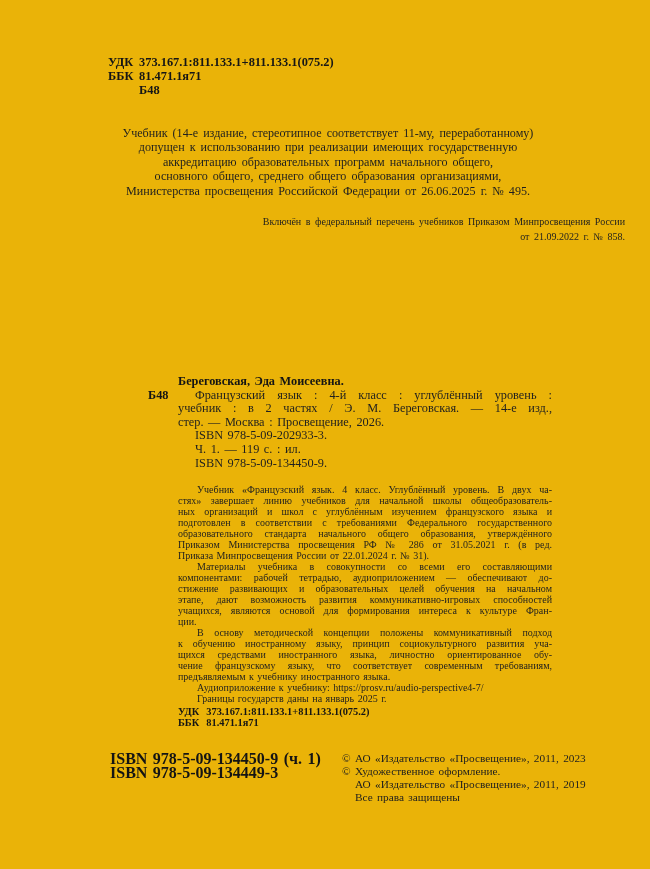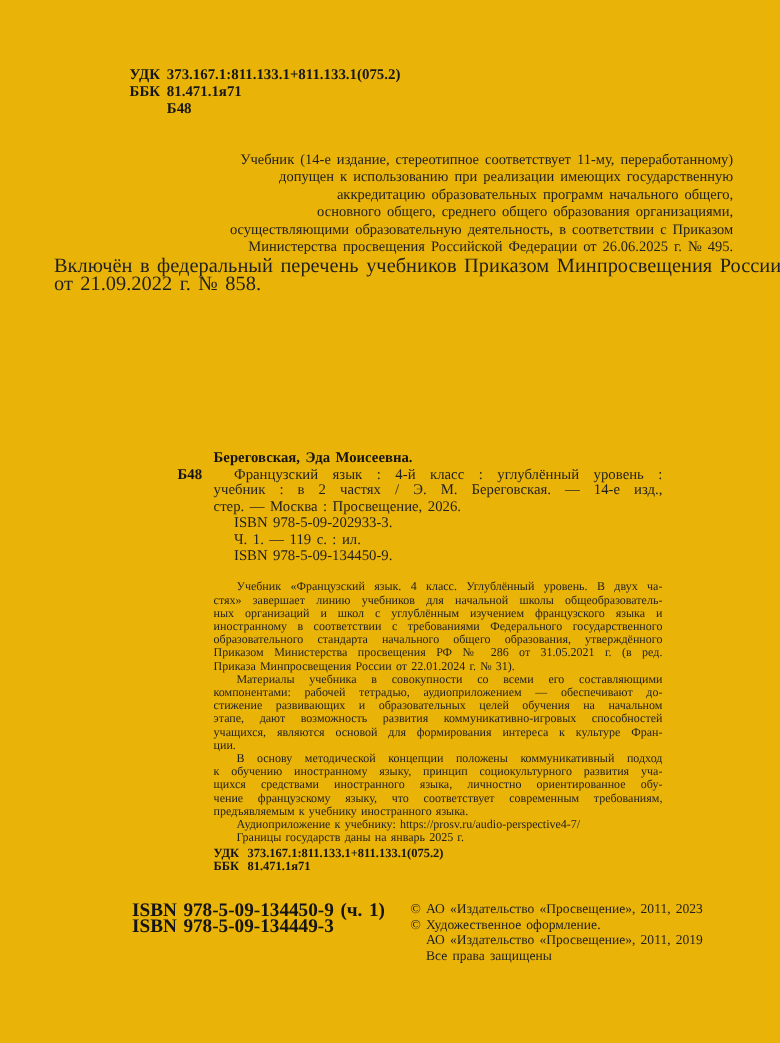--- a/index.html
+++ b/index.html
@@ -11,23 +11,23 @@
     color:#1f1f1f;
     font-family:Liberation Serif, serif;
     overflow:hidden;
   }
   
   .top-codes{position:absolute;left:108px;top:56px;font-size:12.4px;line-height:13.8px;font-weight:bold;color:#161616;}
   .code-row{display:flex;}
   .code-label{width:31px;}
   .code-sign-indent{margin-left:31px;}
   
-  .admission{position:absolute;left:45px;right:39px;top:126px;text-align:right;font-size:12.1px;line-height:14.4px;word-spacing:2px;}
+  .admission{position:absolute;left:45px;right:39px;top:126px;text-align:center;font-size:12.1px;line-height:14.4px;word-spacing:2px;}
   .admission div{white-space:nowrap;}
-  .inclusion{position:absolute;left:45px;right:25px;top:215px;text-align:left;font-size:17px;line-height:14.6px;word-spacing:2px;}
+  .inclusion{position:absolute;left:45px;right:25px;top:215px;text-align:right;font-size:10px;line-height:14.6px;word-spacing:2px;}
   .inclusion div{white-space:nowrap;}
   
   .card{position:absolute;left:148px;top:375px;font-size:12.3px;line-height:13.6px;word-spacing:1.5px;}
   .card-author{margin-left:30px;font-weight:bold;color:#141414;}
   .card-row{display:flex;}
   .card-sign{width:30px;font-weight:bold;color:#141414;flex:none;}
   .card-desc{width:374px;}
   .card .ind{text-indent:17px;}
   .jl{text-align:justify;text-align-last:justify;}
   
@@ -59,21 +59,20 @@
     <div class="code-row">
       <span class="code-sign-indent">Б48</span>
     </div>
   </div>
 
   <div class="admission">
       <div>Учебник (14-е издание, стереотипное соответствует 11-му, переработанному)</div>
       <div>допущен к использованию при реализации имеющих государственную</div>
       <div>аккредитацию образовательных программ начального общего,</div>
       <div>основного общего, среднего общего образования организациями,</div>
-      <div>осуществляющими образовательную деятельность, в соответствии с Приказом</div>
       <div>Министерства просвещения Российской Федерации от 26.06.2025 г. № 495.</div>
     </div>
 
   <div class="inclusion">
       <div>Включён в федеральный перечень учебников Приказом Минпросвещения России</div>
       <div>от 21.09.2022 г. № 858.</div>
     </div>
 
   <div class="card">
     <div class="card-author">Береговская, Эда Моисеевна.</div>
@@ -88,21 +87,21 @@
         <div class="ind">ISBN 978-5-09-134450-9.</div>
       </div>
     </div>
   </div>
 
   <div class="ann">
     <div>
         <div class="jl ind">Учебник «Французский язык. 4 класс. Углублённый уровень. В двух ча-</div>
         <div class="jl">стях» завершает линию учебников для начальной школы общеобразователь-</div>
         <div class="jl">ных организаций и школ с углублённым изучением французского языка и</div>
-        <div class="jl">иностранному в соответствии с требованиями Федерального государственного</div>
+        <div class="jl">подготовлен в соответствии с требованиями Федерального государственного</div>
         <div class="jl">образовательного стандарта начального общего образования, утверждённого</div>
         <div class="jl">Приказом Министерства просвещения РФ № 286 от 31.05.2021 г. (в ред.</div>
         <div>Приказа Минпросвещения России от 22.01.2024 г. № 31).</div>
       </div>
     <div>
         <div class="jl ind">Материалы учебника в совокупности со всеми его составляющими</div>
         <div class="jl">компонентами: рабочей тетрадью, аудиоприложением — обеспечивают до-</div>
         <div class="jl">стижение развивающих и образовательных целей обучения на начальном</div>
         <div class="jl">этапе, дают возможность развития коммуникативно-игровых способностей</div>
         <div class="jl">учащихся, являются основой для формирования интереса к культуре Фран-</div>

